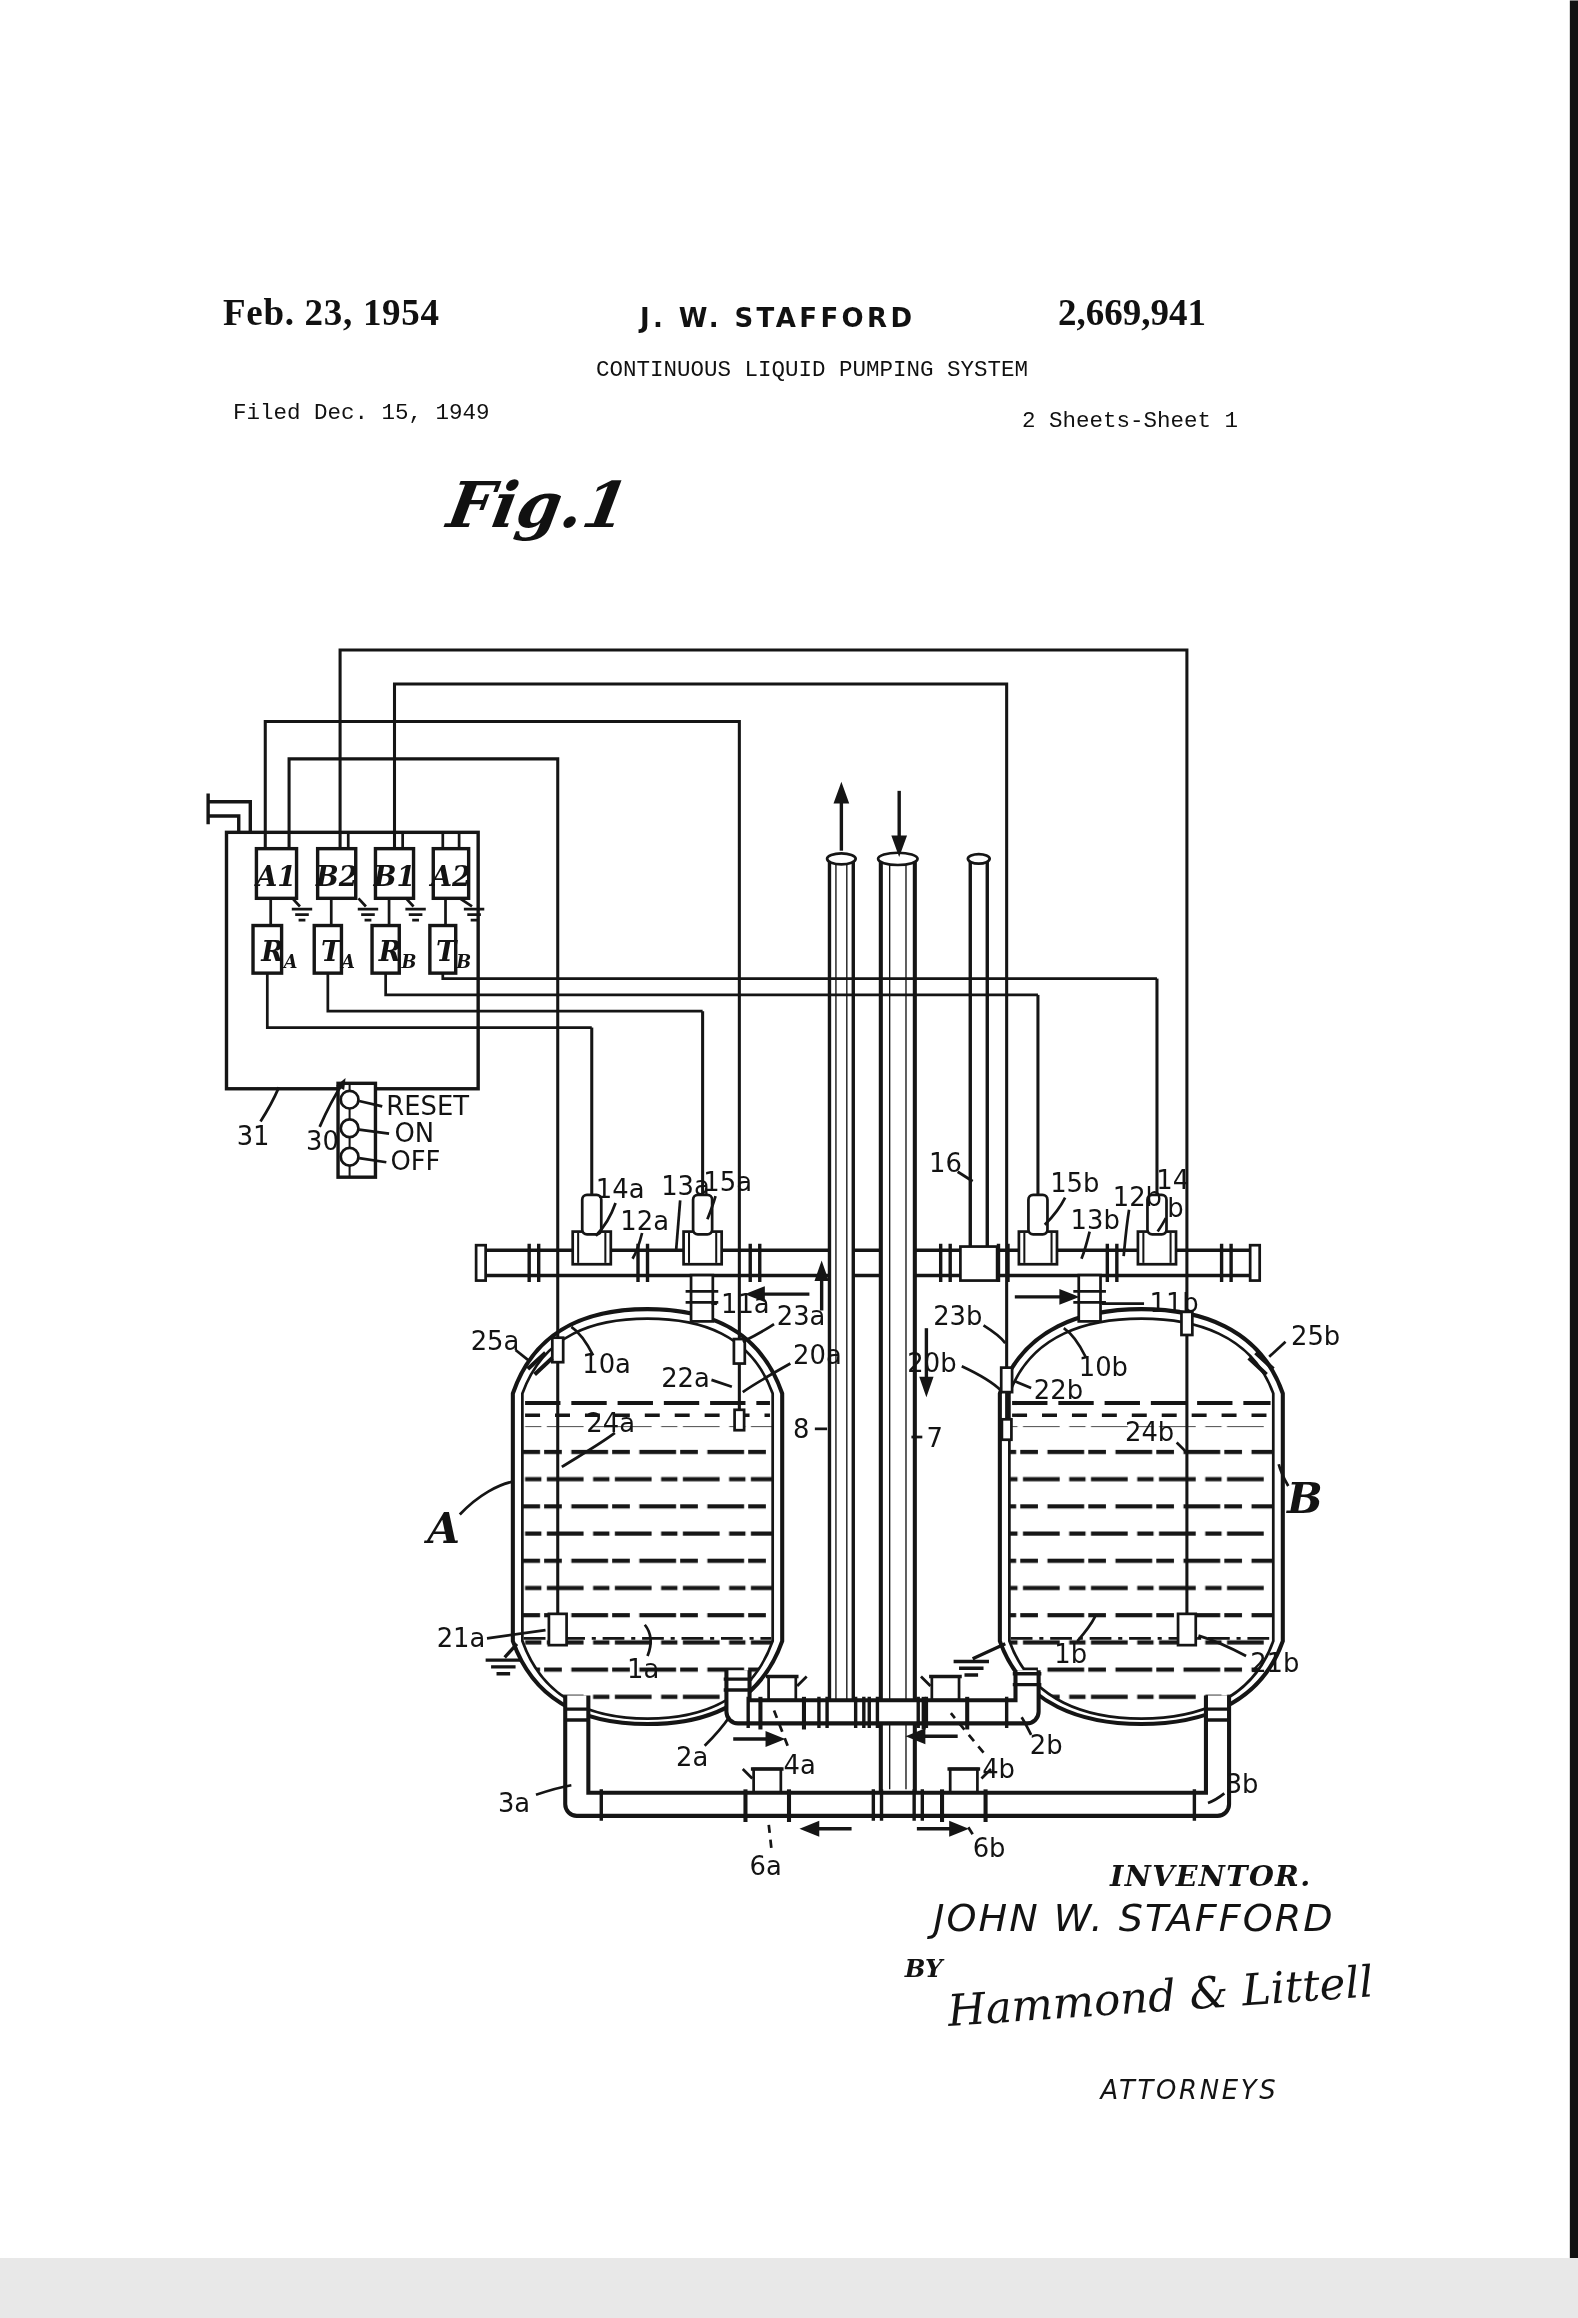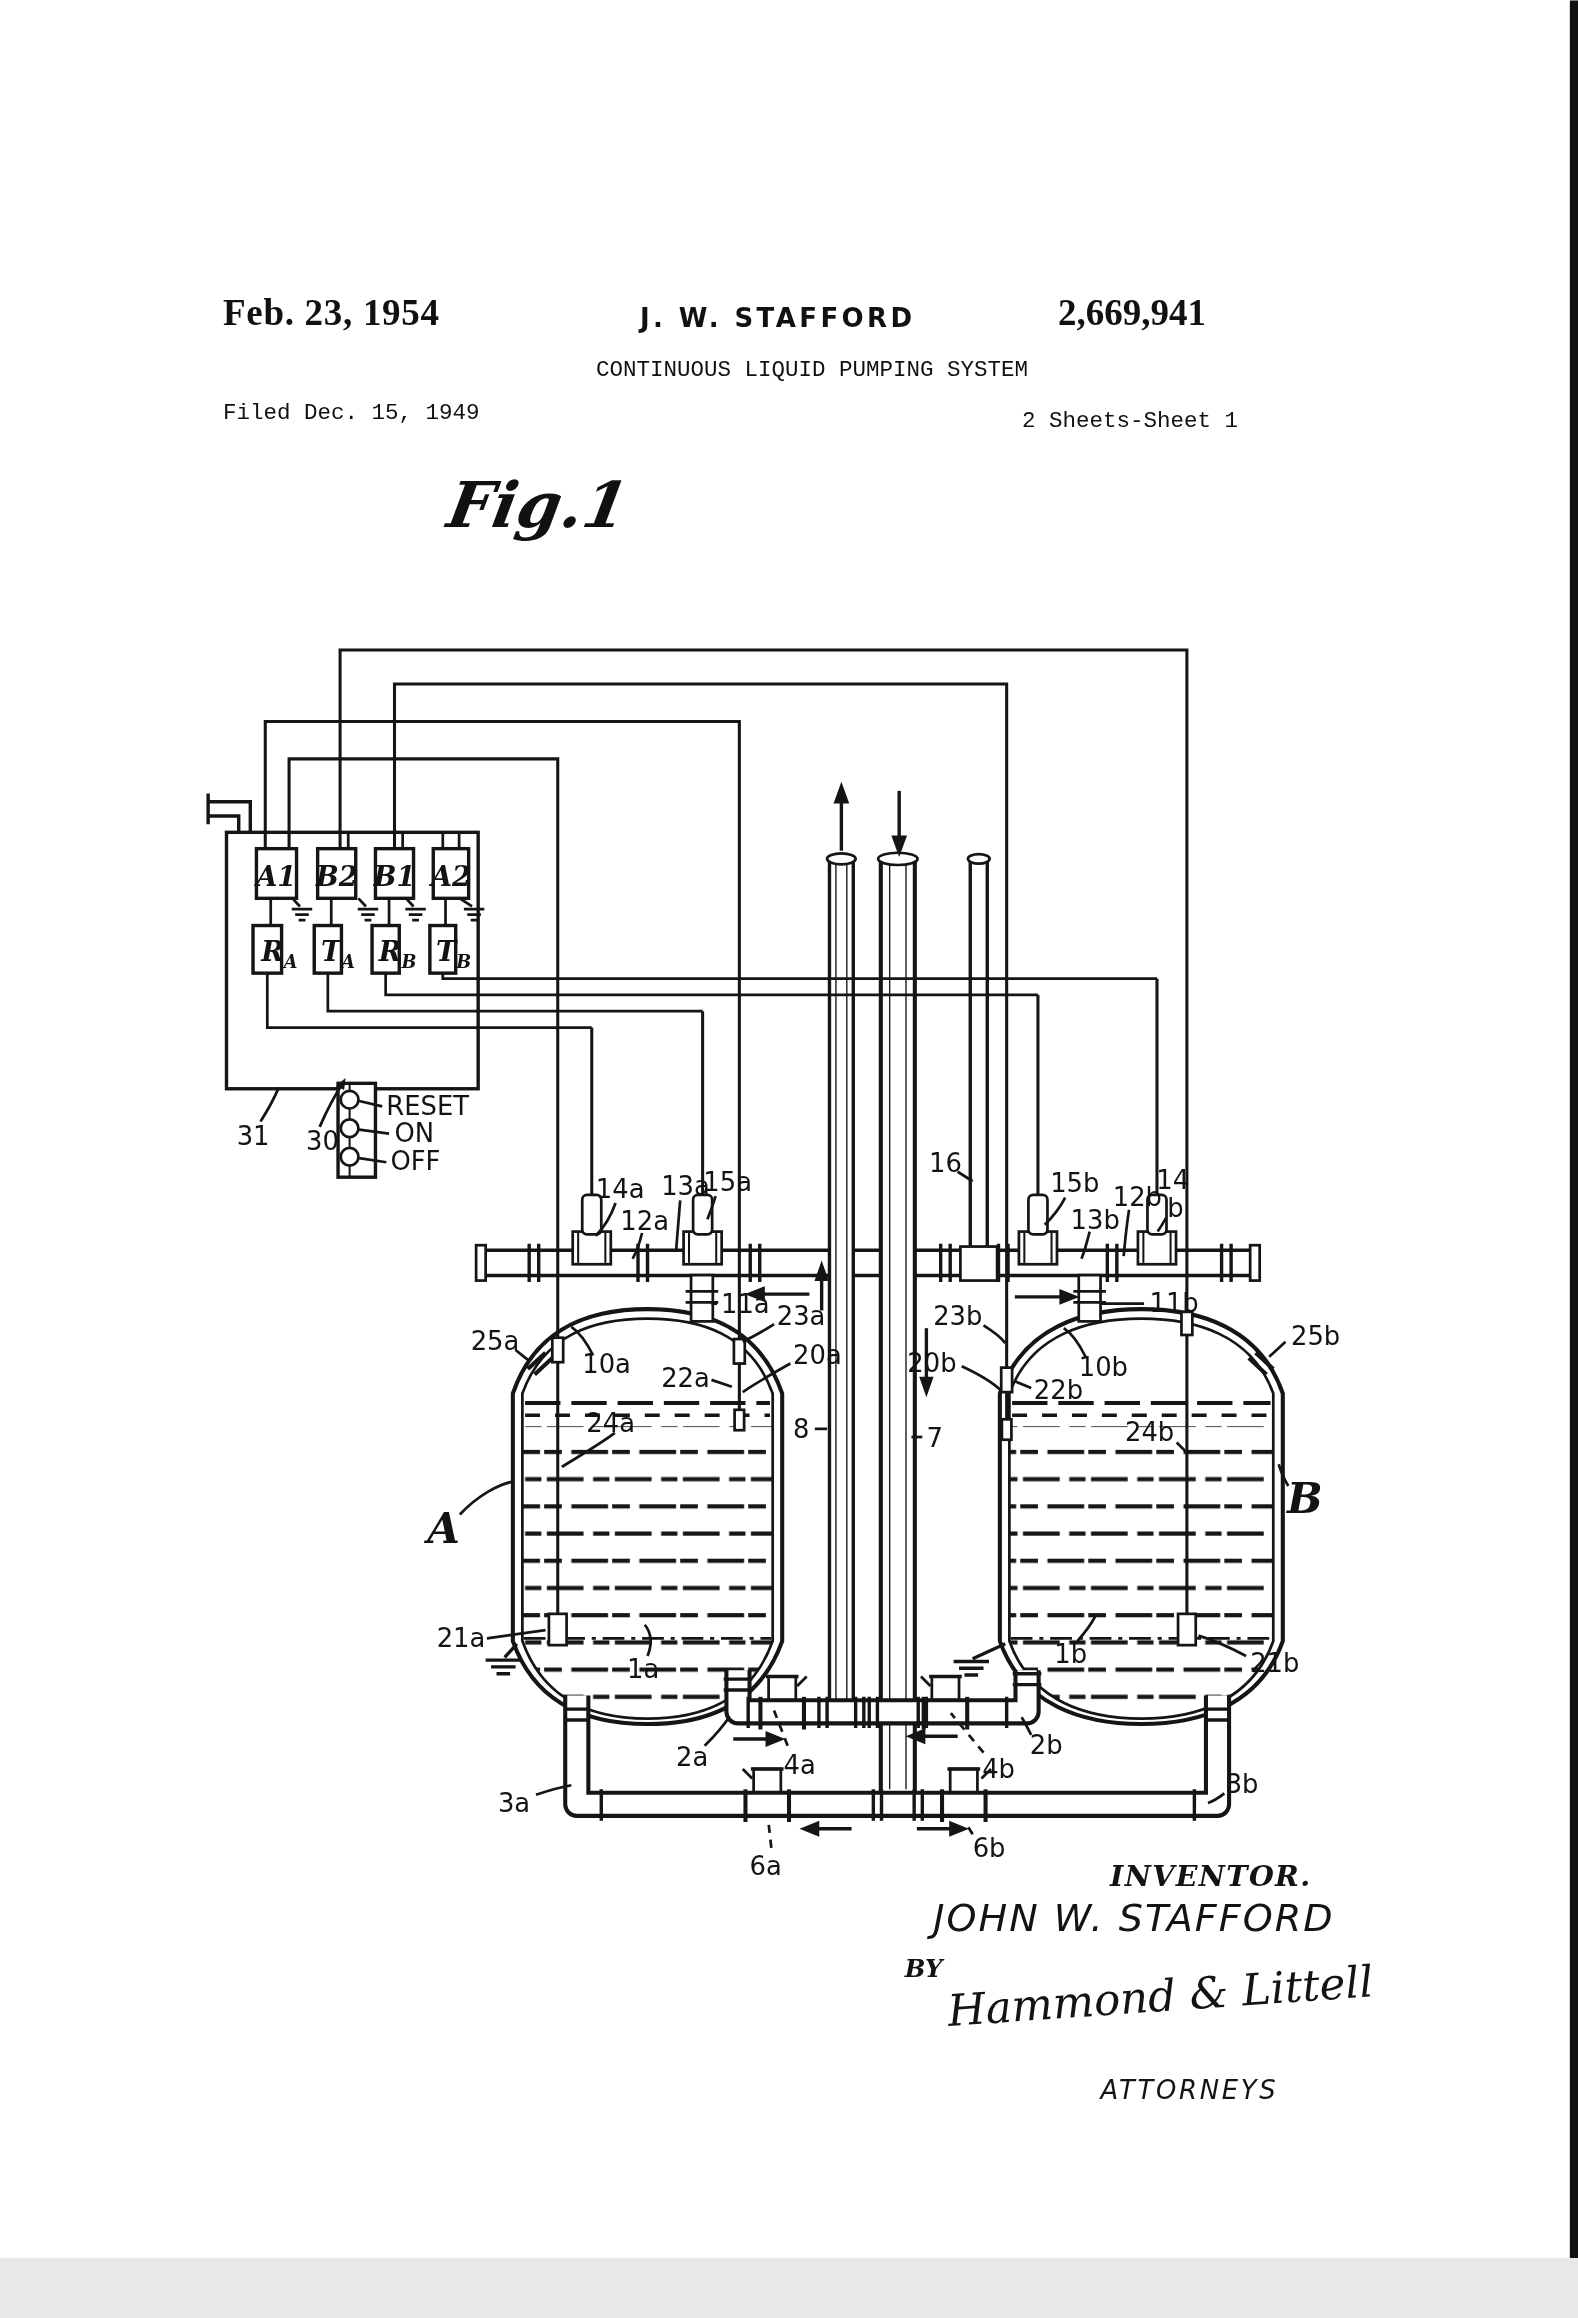--- a/index.html
+++ b/index.html
@@ -23,21 +23,21 @@
 </style>
 </head>
 <body>
 
 <div class="page">
 
   <div class="abs h-date" style="left:223px;top:291px;">Feb. 23, 1954</div>
   <div class="abs h-name" style="left:640px;top:303px;">J. W. STAFFORD</div>
   <div class="abs h-num" style="left:1058px;top:291px;">2,669,941</div>
   <div class="abs h-mono" style="left:548px;top:357px;margin-left:48px;">CONTINUOUS LIQUID PUMPING SYSTEM</div>
-  <div class="abs h-mono" style="left:223px;top:400px;text-align:right;">Filed Dec. 15, 1949</div>
+  <div class="abs h-mono" style="left:233px;top:400px;text-align:right;">Filed Dec. 15, 1949</div>
   <div class="abs h-mono" style="left:1022px;top:408px;">2 Sheets-Sheet 1</div>
   <div class="abs fig" style="left:449px;top:468px;">Fig.1</div>
 
   <svg width="1578" height="2319" viewBox="0 0 2320 3408" style="position:absolute;left:0;top:0;">
     <defs>
       <pattern id="liq" width="100" height="80" patternUnits="userSpaceOnUse">
         <path d="M4,14 H58 M72,14 H96 M-8,54 H26 M40,54 H94" stroke="#161616" stroke-width="6" fill="none"></path>
       </pattern>
       <clipPath id="innerA">
         <path d="M768,2048 C800,1960 875,1938 952,1938 C1029,1938 1104,1960 1136,2048 L1136,2412 C1104,2502 1030,2526 952,2526 C874,2526 800,2502 768,2412 Z"></path>

